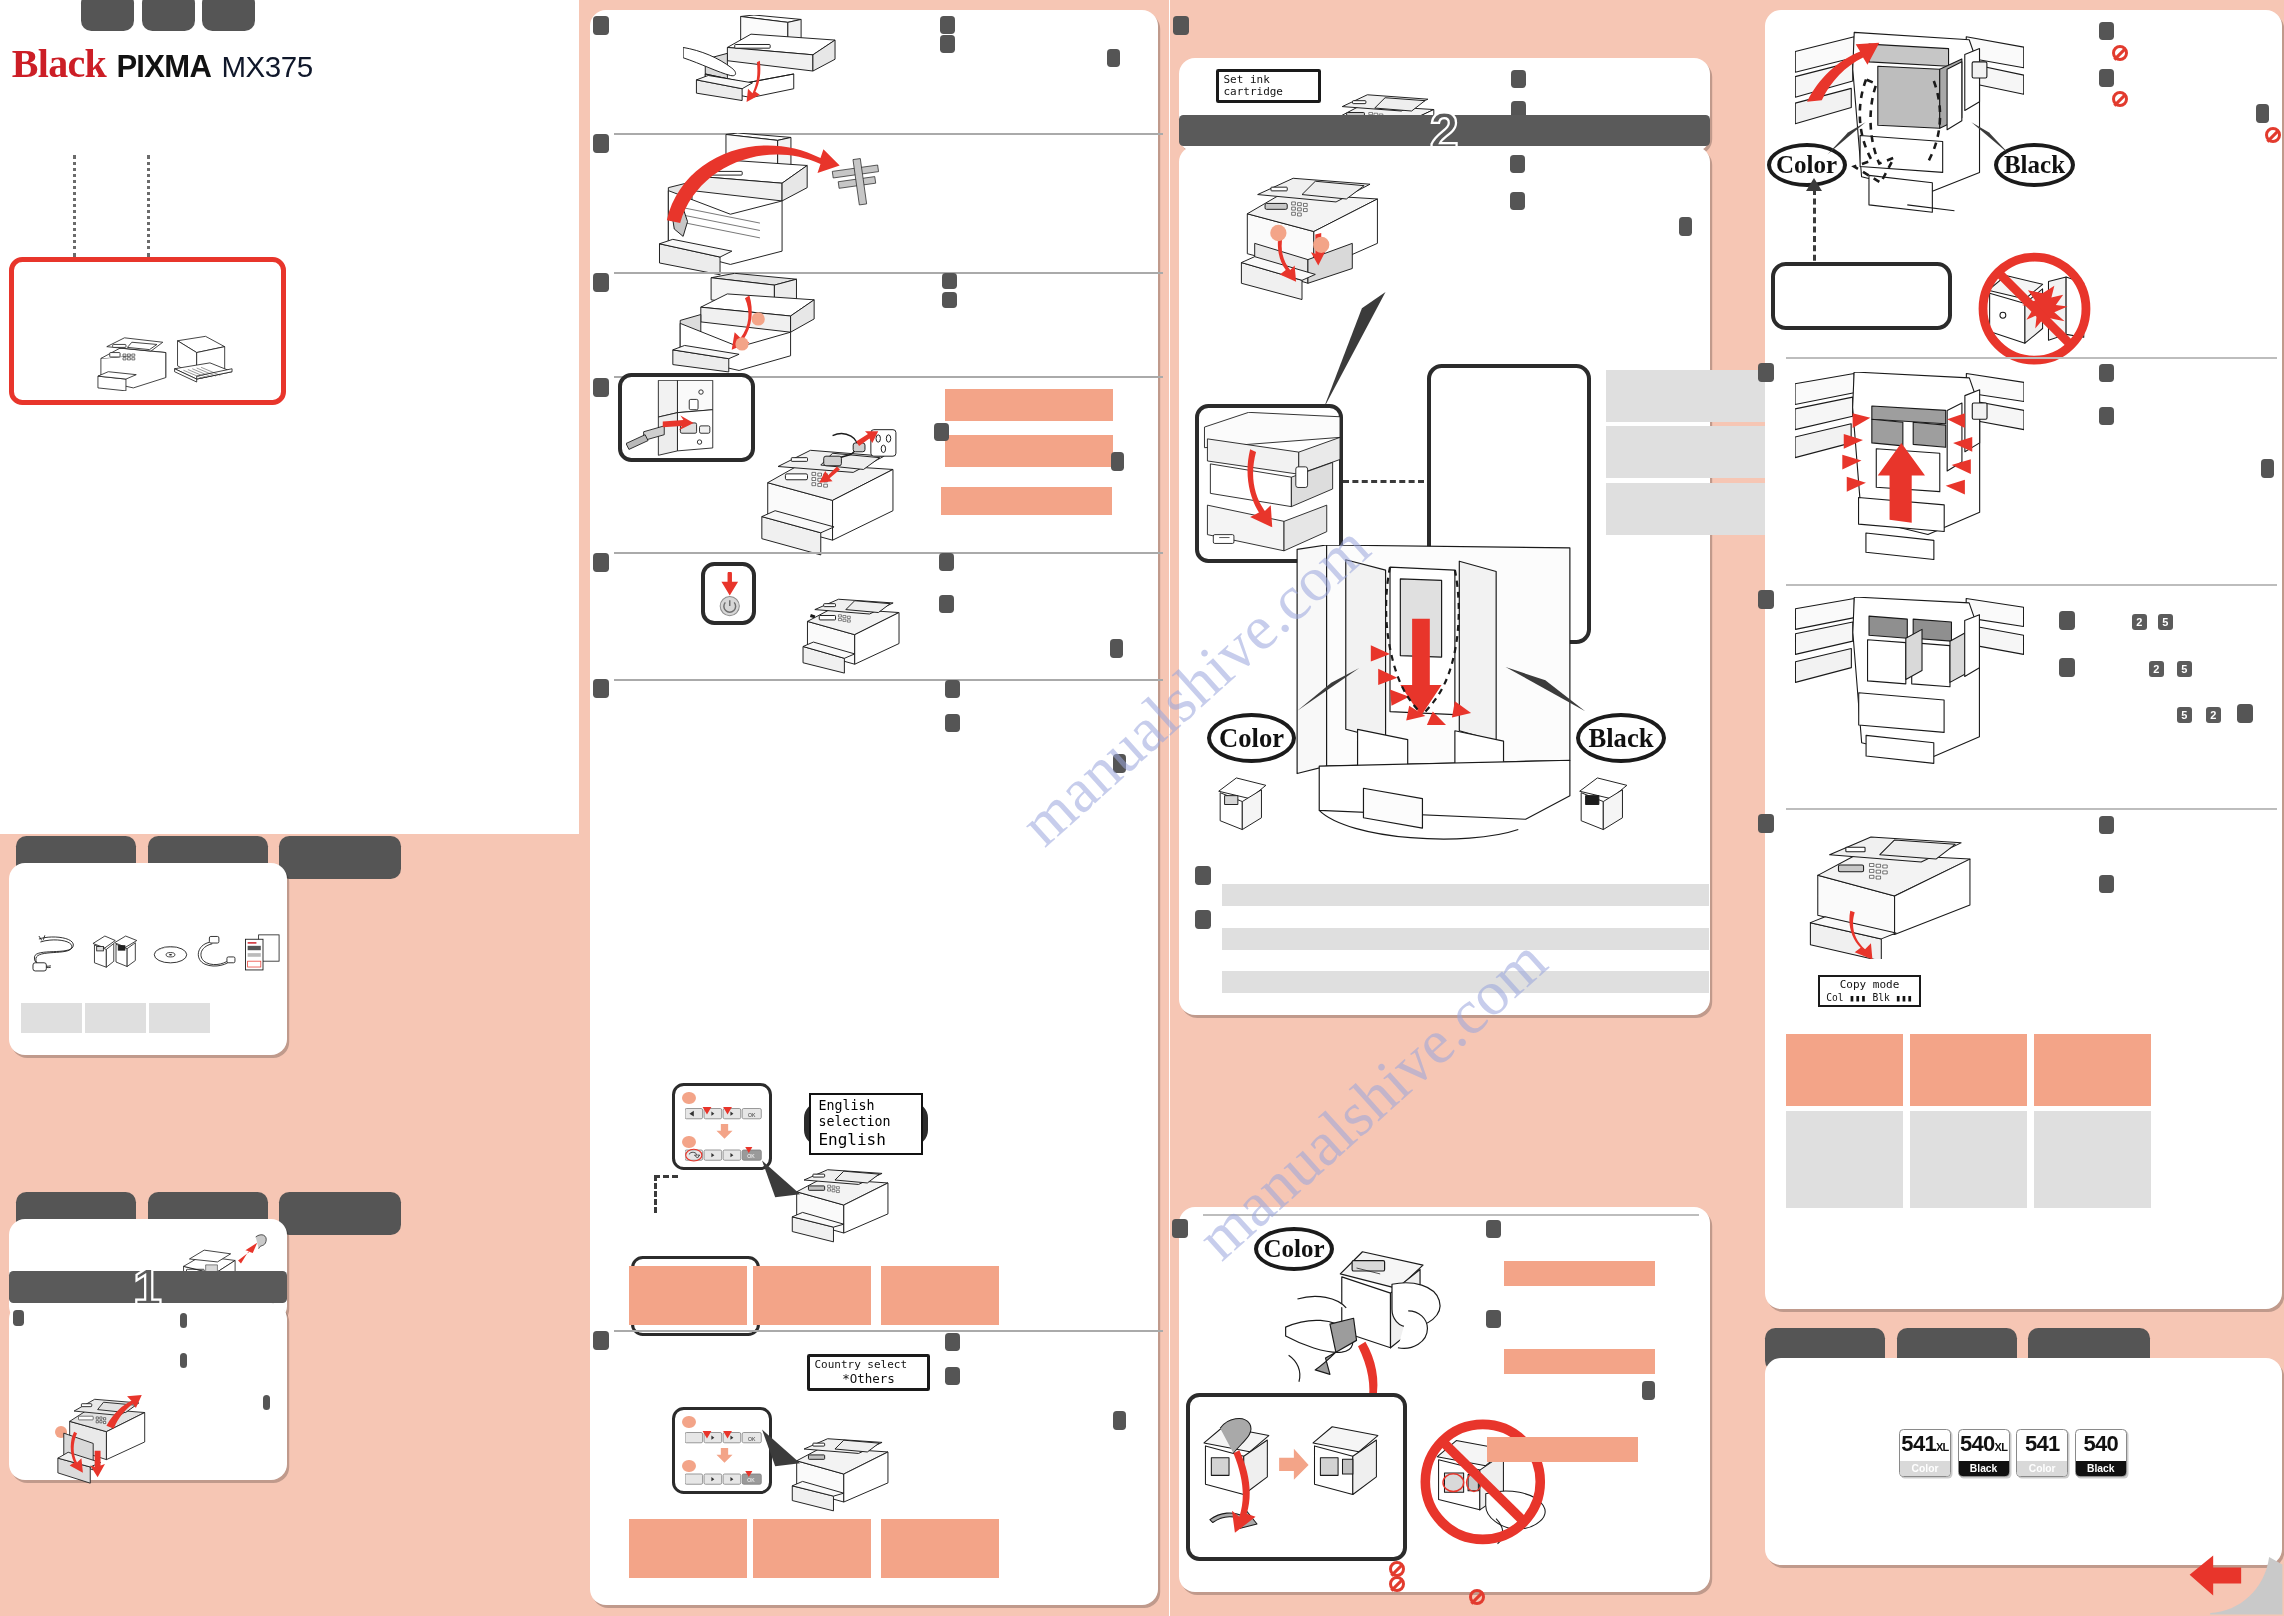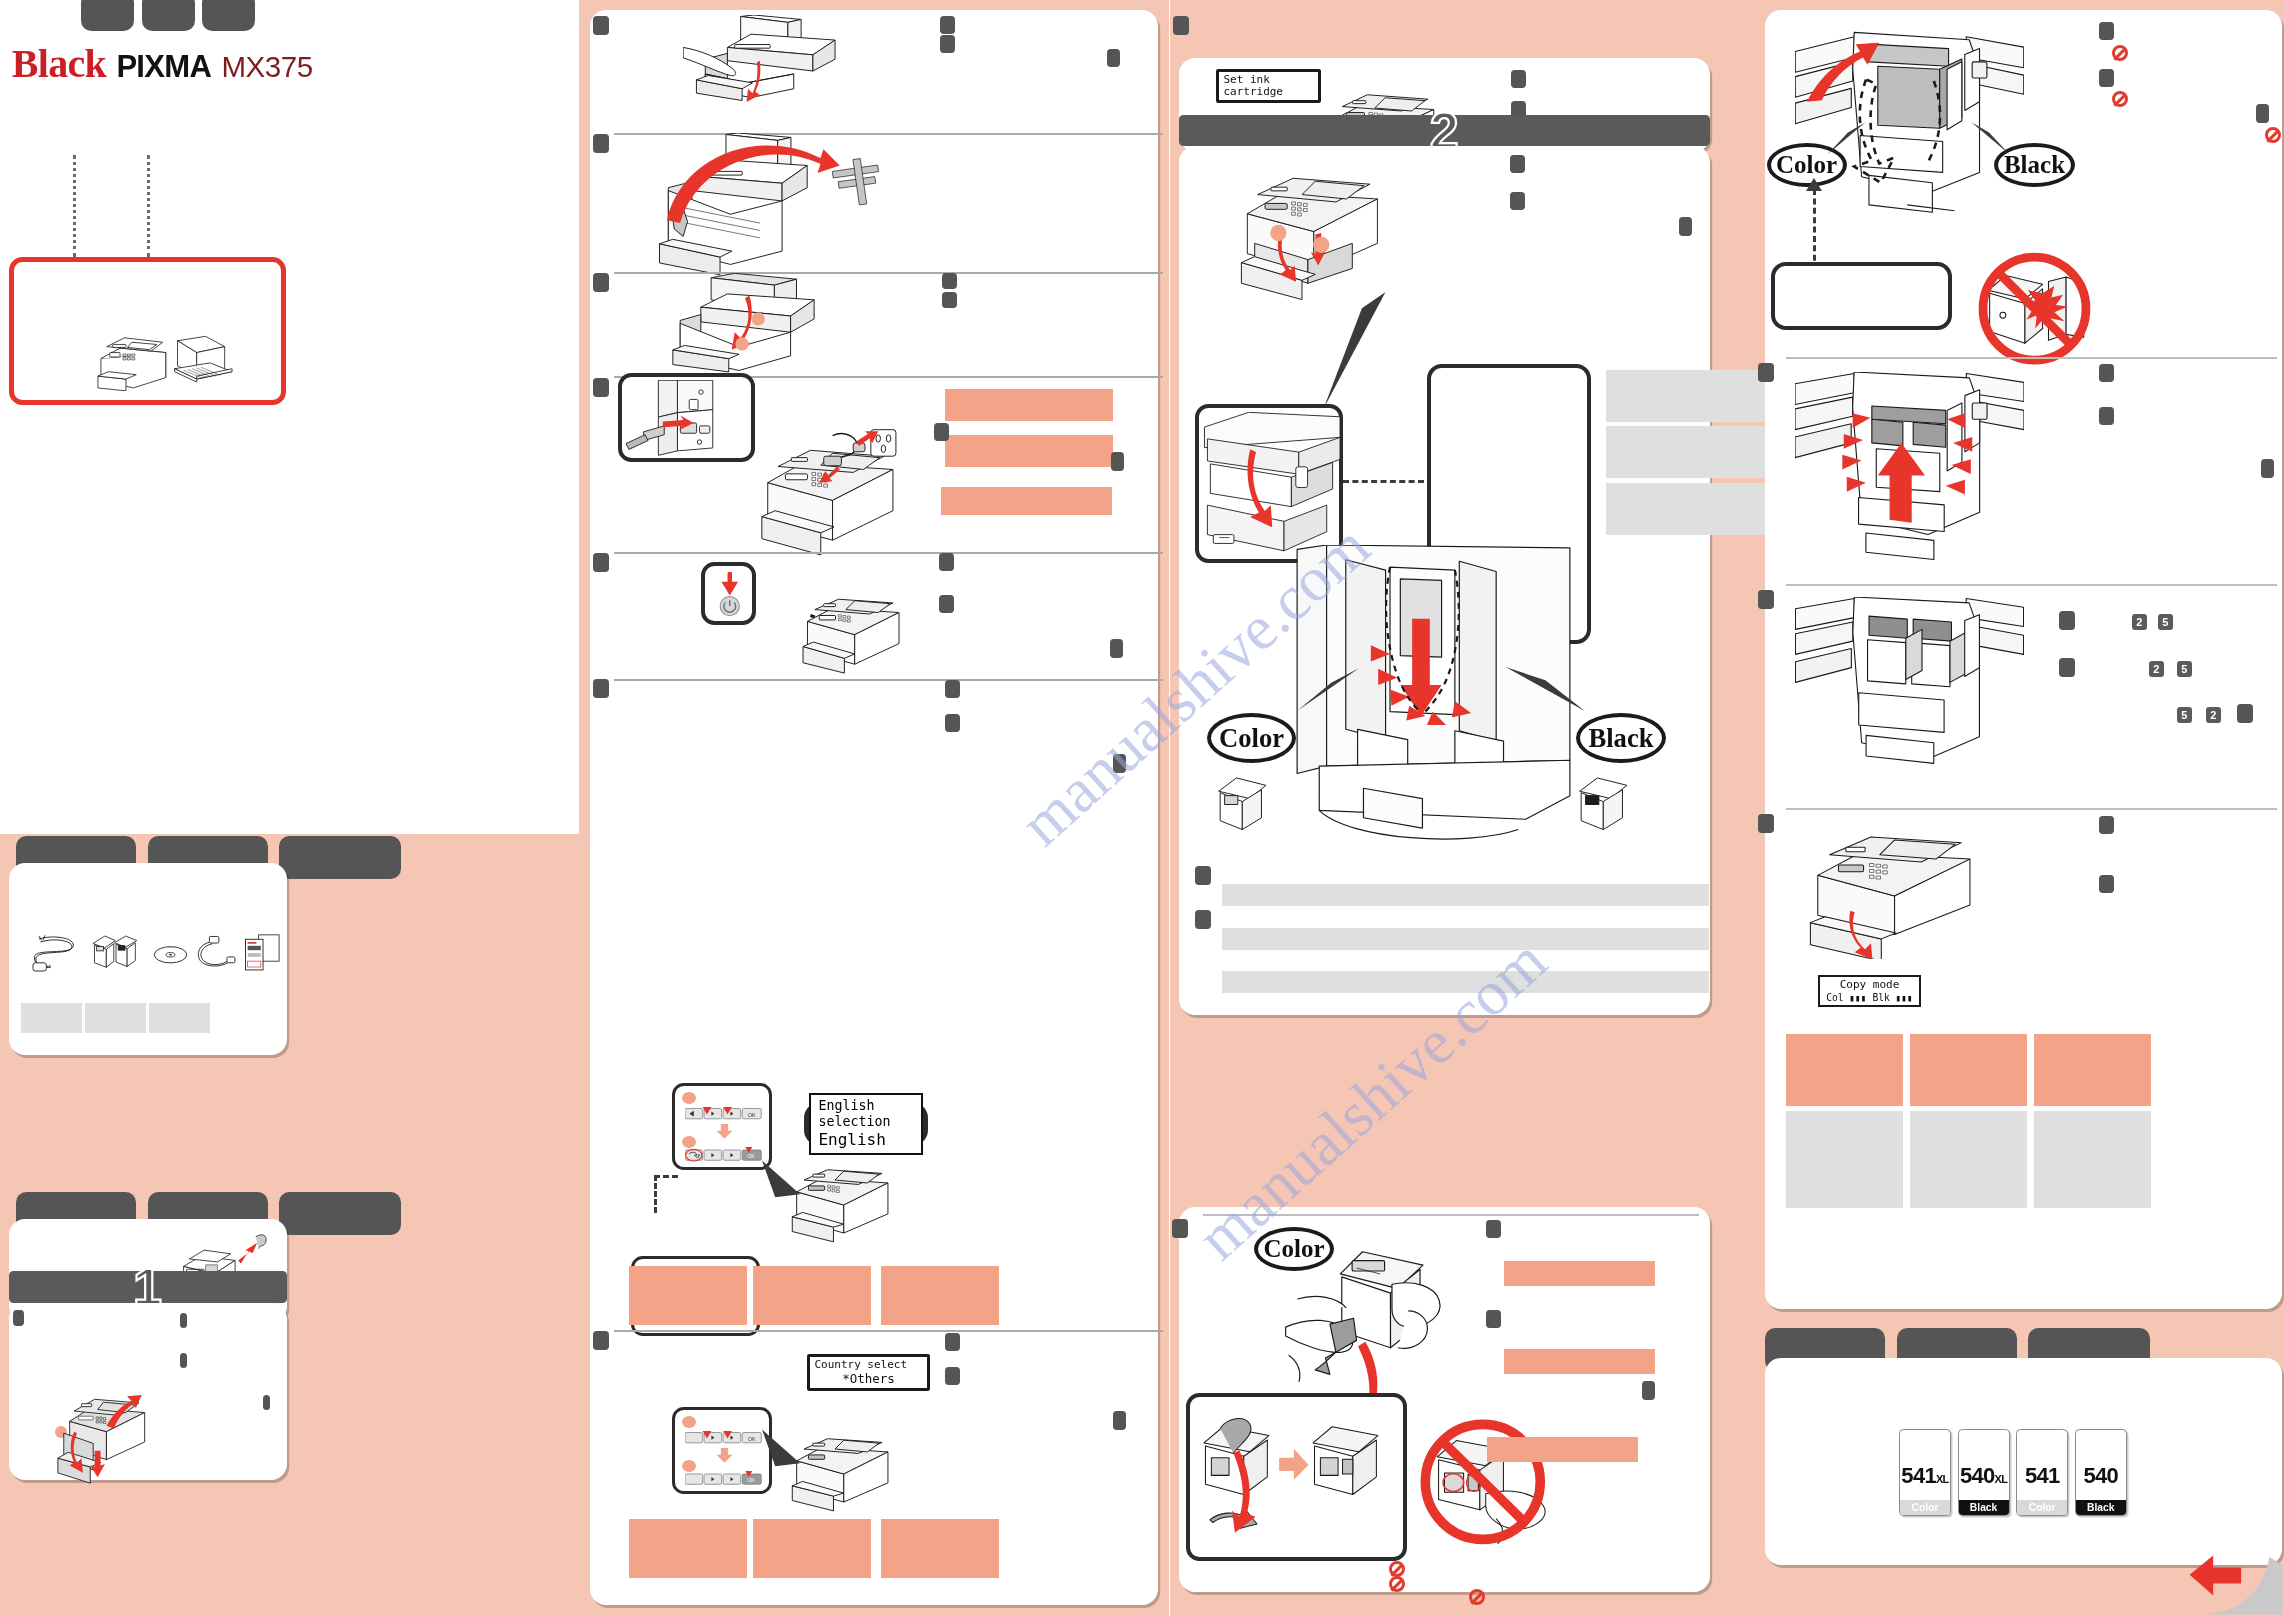--- a/index.html
+++ b/index.html
@@ -53,21 +53,21 @@
     display:inline-block;
   }
 
   
   .brand { position: absolute; display: flex; align-items: baseline; gap: 10.3px; }
   .brand .canon {
     color: #cc1e26; font-size: 40px; font-weight: bold;
     font-family: "Liberation Serif", serif; letter-spacing: -0.7px;
   }
   .brand .pixma { color: #121212; font-size: 31px; font-weight: bold; letter-spacing: -0.7px; }
-  .brand .model { color: #7f1d1d; font-size: 29.5px; font-weight: normal; letter-spacing: -0.4px; }
+  .brand .model { color: #0f172a; font-size: 29.5px; font-weight: normal; letter-spacing: -0.4px; }
 
   
   .redbox {
     position: absolute;
     border: 5.2px solid #e8352b;
     border-radius: 13.3px;
     background: #ffffff;
   }
 
   
@@ -124,23 +124,22 @@
   
   .inkchips { position: absolute; display: flex; gap: 6.6px; }
   .chip {
     width: 52px; background: #ffffff;
     border: 1.5px solid #8a8a8a; border-radius: 4.4px;
     overflow: hidden; text-align: center;
     box-shadow: 1.5px 1.5px 0 rgba(0,0,0,0.2);
   }
   .chip .num {
     font-size: 22px; font-weight: bold; color: #111;
-    padding: 3px 0 13px; letter-spacing:-0.7px; line-height:1;
+    padding: 3px 0 6px; letter-spacing:-0.7px; line-height:1;
     font-family: "Liberation Sans", sans-serif;
-    margin-top: 32px;
   }
   .chip .num sub { font-size: 11px; vertical-align: baseline; }
   .chip .lab { font-size: 10.3px; padding: 1.5px 0 2.2px; font-weight: bold; }
   .chip .lab.color { background: #d9d9d9; color: #ffffff; }
   .chip .lab.black { background: #111111; color: #ffffff; }
 
   
   .nope {
     position: absolute; border: 3px solid #e23b2e; border-radius: 50%;
     width: 16px; height: 16px;

